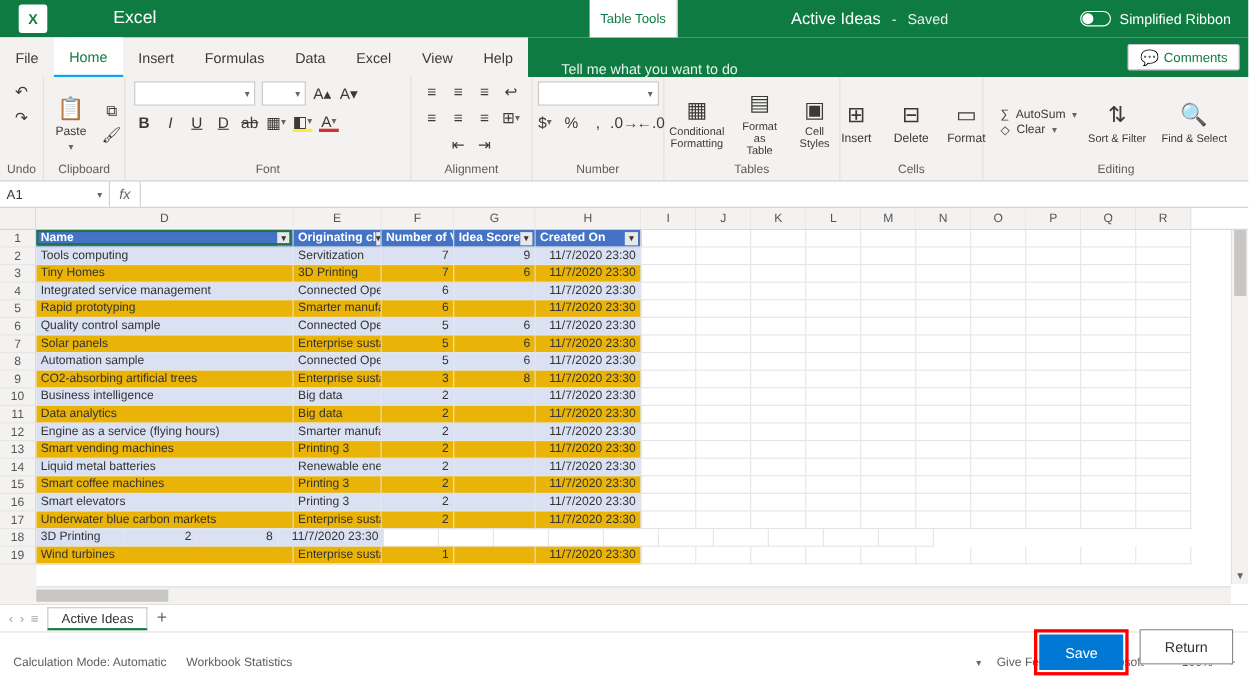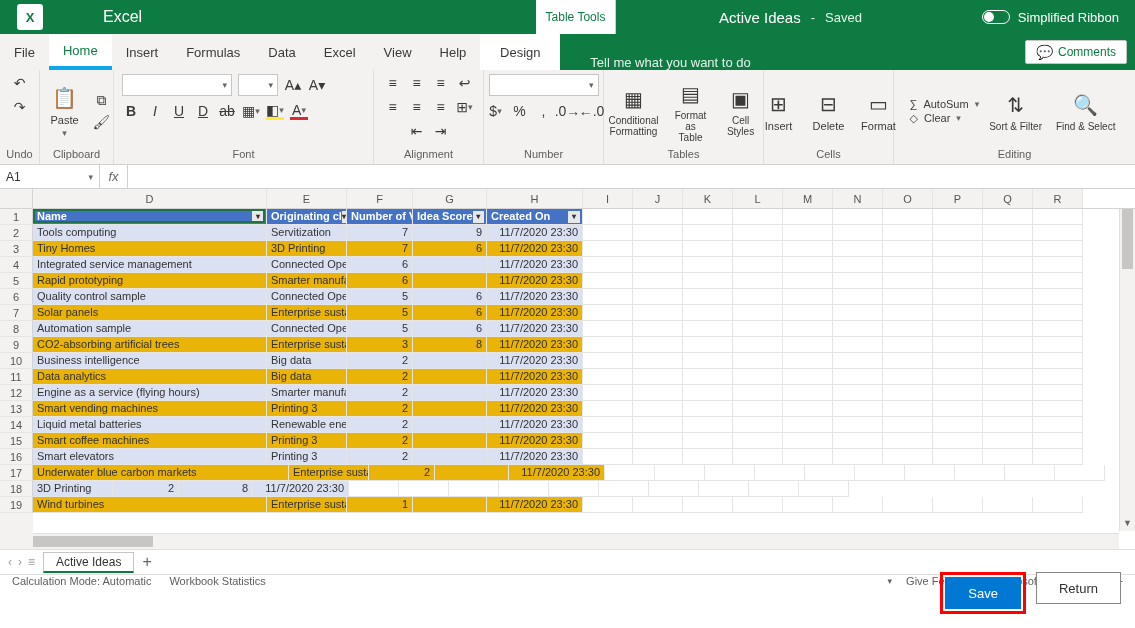--- a/index.html
+++ b/index.html
@@ -16,21 +16,21 @@
   .titlebar .doc-title .saved{font-size:13px; opacity:0.9;}
   .titlebar .right { display:flex; align-items:center; padding-right:16px; gap:8px; font-size:13px;}
   .toggle { width:28px; height:14px; border:1px solid #fff; border-radius:7px; position:relative; }
   .toggle::after{content:""; width:10px; height:10px; background:#fff; border-radius:50%; position:absolute; top:1px; left:1px;}
 
   
   .tabsrow { height: 36px; background:#0e7c42; display:flex; align-items:flex-end; }
   .tabset { display:flex; background:#f3f2f1; height:36px; align-items:center;}
   .tab { padding: 0 14px; height:36px; display:flex; align-items:center; font-size:13px; color:#3b3a39; cursor:pointer;}
   .tab.file { background:#f3f2f1; color:#3b3a39;}
-  .tab.active { background:#fff; color:#0e7c42; border-bottom:4px solid #0ea5e9;}
+  .tab.active { background:#fff; color:#0e7c42; border-bottom:2px solid #0ea5e9;}
   .tab.design-wrap{ background:#fff; color:#3b3a39; width:80px; justify-content:center;}
   .tellme { flex:1; color:rgba(255,255,255,0.9); padding-left:30px; display:flex; align-items:center; font-size:13px;}
   .comments-btn { background:#fff; color:#0e7c42; height:24px; padding:0 10px; margin:6px 8px; border:1px solid #c8c6c4; display:flex; align-items:center; gap:4px; font-size:12px; border-radius:2px;}
 
   
   .ribbon { height: 95px; background:#f3f2f1; border-bottom:1px solid #d0d0d0; display:flex; }
   .rgroup { border-right:1px solid #e1dfdd; padding:4px 8px 2px 8px; display:flex; flex-direction:column; justify-content:space-between; align-items:center;}
   .rgroup .body{flex:1; display:flex; align-items:center; gap:6px;}
   .rgroup .label{font-size:11px; color:#605e5c; padding-bottom:2px;}
   .rbtn{display:flex; flex-direction:column; align-items:center; justify-content:center; gap:2px; padding:2px 4px; font-size:11px; color:#3b3a39; min-width:44px;}
@@ -71,21 +71,21 @@
   .hscroll{position:absolute; left:33px; right:16px; bottom:0; height:16px; background:#f3f2f1; border-top:1px solid #e1dfdd;}
   .hthumb{position:absolute; top:2px; bottom:2px; left:0; width:120px; background:#c8c6c4;}
 
   
   .sheetbar{height:26px; border-top:1px solid #e1dfdd; border-bottom:1px solid #e1dfdd; display:flex; align-items:center; padding:0 8px; gap:8px; font-size:12px;}
   .sheettab{padding:2px 12px; border:1px solid #c8c6c4; border-bottom:2px solid #0e7c42; background:#fff;}
   .sheet-nav{color:#9e9e9e; display:flex; gap:6px;}
   .sheet-add{color:#666; font-size:16px; font-weight:300;}
 
   
-  .statusbar{height:22px; display:flex; align-items:flex-start; padding:0 12px; font-size:11px; color:#605e5c; justify-content:space-between;}
+  .statusbar{height:22px; display:flex; align-items:flex-end; padding:0 12px; font-size:11px; color:#605e5c; justify-content:space-between;margin-top:11px;}
   .statusbar .left{display:flex; gap:18px;}
   .statusbar .right{display:flex; gap:14px; align-items:center;}
 
   
   .actions{position:absolute; bottom:14px; right:14px; display:flex; gap:10px;text-align:center;}
   .btn{height:32px; padding:0 22px; font-size:13px; display:flex; align-items:center; border:1px solid #8a8886; background:#fff; color:#323130;}
   .btn.primary{background:#0078d4; color:#fff; border:1px solid #0078d4;}
   .highlight{border:3px solid #ff0000; padding:2px;}
 </style>
 </head>
@@ -112,21 +112,20 @@
   <div class="tabset">
     <div class="tab file">File</div>
     <div class="tab active">Home</div>
     <div class="tab">Insert</div>
     <div class="tab">Formulas</div>
     <div class="tab">Data</div>
     <div class="tab">Excel</div>
     <div class="tab">View</div>
     <div class="tab">Help</div>
   </div>
-  <div class="tab design-wrap">Design</div>
   <div class="tellme">Tell me what you want to do</div>
   <div class="comments-btn">
     <span class="ico">💬</span>
     <span>Comments</span>
   </div>
 </div>
 
 <div class="ribbon">
   <div class="rgroup" style="width:40px">
     <div class="body stack">
@@ -614,21 +613,21 @@
         <div class="cell" style="width: 50px;"></div>
         <div class="cell" style="width: 50px;"></div>
         <div class="cell" style="width: 50px;"></div>
         <div class="cell" style="width: 50px;"></div>
         <div class="cell" style="width: 50px;"></div>
         <div class="cell" style="width: 50px;"></div>
         <div class="cell" style="width: 50px;"></div>
         <div class="cell" style="width: 50px;"></div>
       </div>
       <div class="datarow">
-        <div class="cell band1" style="width: 256px;">Underwater blue carbon markets</div>
+        <div class="cell band1" style="width: 234px;">Underwater blue carbon markets</div>
         <div class="cell band1" style="width: 80px;">Enterprise susta</div>
         <div class="cell band1 num" style="width: 66px;">2</div>
         <div class="cell band1 num" style="width: 74px;"></div>
         <div class="cell band1 num" style="width: 96px;">11/7/2020 23:30</div>
         <div class="cell" style="width: 50px;"></div>
         <div class="cell" style="width: 50px;"></div>
         <div class="cell" style="width: 50px;"></div>
         <div class="cell" style="width: 50px;"></div>
         <div class="cell" style="width: 50px;"></div>
         <div class="cell" style="width: 50px;"></div>

